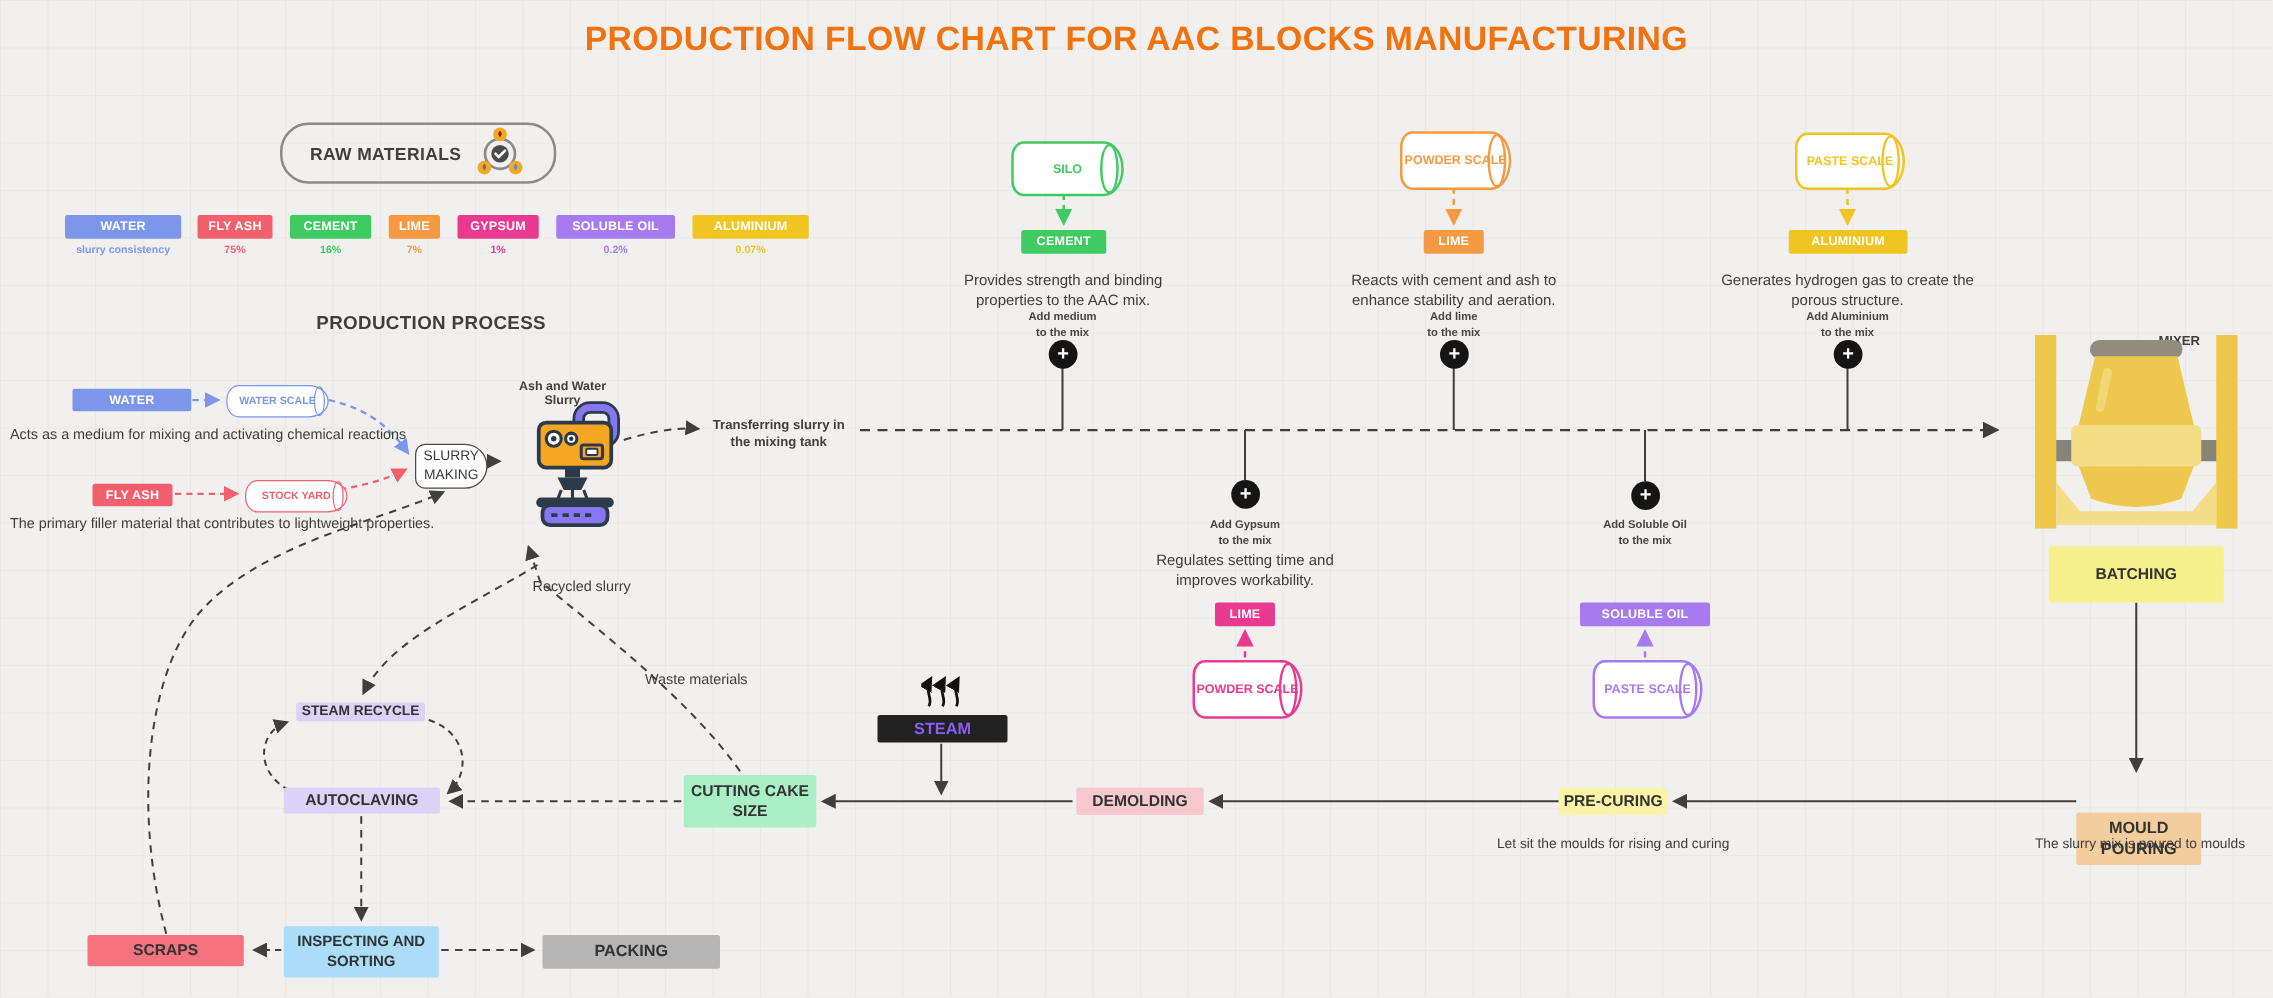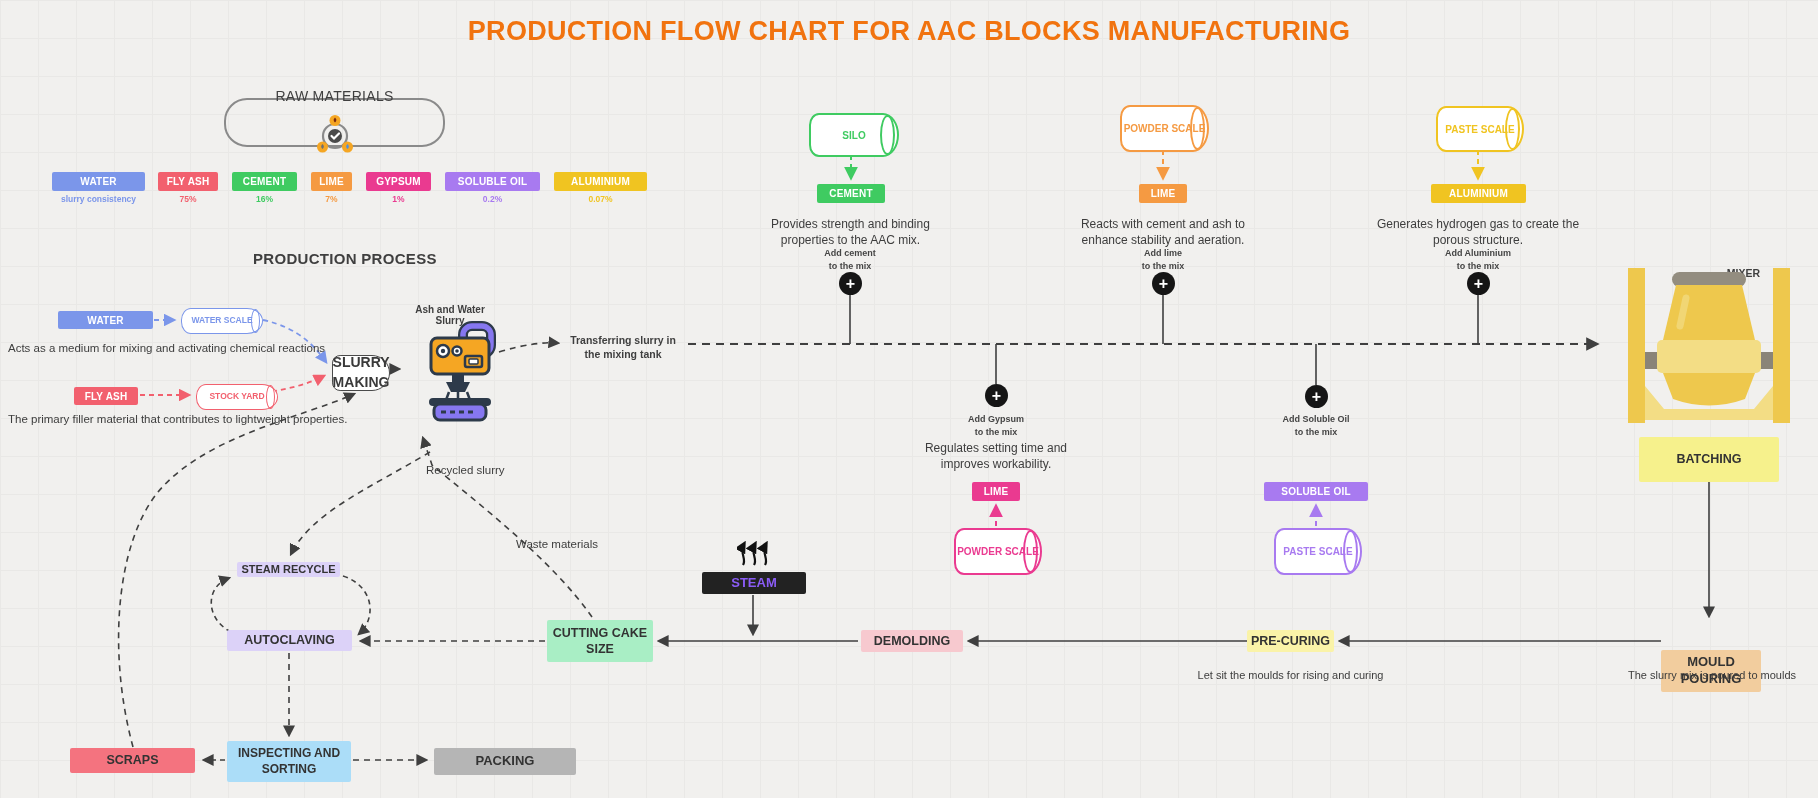--- a/index.html
+++ b/index.html
@@ -15,22 +15,22 @@
   .cyl::after{content:"";position:absolute;right:2px;top:0;bottom:0;width:11px;border:2px solid var(--c);border-radius:50%;}
   .cyl.sm{border-width:1.5px;font-size:8.5px;}
   .cyl.sm::after{border-width:1.5px;width:7px;}
   .pbox{position:absolute;z-index:2;display:flex;align-items:center;justify-content:center;text-align:center;font-weight:bold;color:#333;border-radius:2px;line-height:1.3;}
   .desc{position:absolute;z-index:2;font-size:11.5px;color:#3d3d3d;line-height:1.35;}
   .desc.center{text-align:center;font-size:12px;}
   .addlbl{position:absolute;z-index:2;font-size:9px;font-weight:bold;color:#454545;text-align:center;line-height:1.4;}
   .plus{position:absolute;z-index:3;width:23px;height:23px;border-radius:50%;background:#151515;color:#fff;display:flex;align-items:center;justify-content:center;font-size:16px;font-weight:bold;line-height:1;}
   .heading{position:absolute;z-index:2;font-size:15px;font-weight:bold;color:#3f3f3f;letter-spacing:.3px;}
   .freelabel{position:absolute;z-index:2;font-weight:bold;color:#3f3f3f;}
-  .rawbox{position:absolute;z-index:2;display:flex;align-items:center;justify-content:center;gap:10px;border:2px solid #8a8a8a;border-radius:23px;font-weight:normal;color:#3f3f3f;font-size:14px;letter-spacing:.3px;flex-direction:column;}
-  .slurry-node{position:absolute;z-index:2;background:#fff;border:1.5px solid #4a4a4a;border-radius:9px 20px 20px 9px;display:flex;align-items:center;justify-content:center;text-align:center;font-size:14px;font-weight:bold;color:#3a3a3a;line-height:1.4;}
+  .rawbox{position:absolute;z-index:2;display:flex;align-items:center;justify-content:center;gap:10px;border:2px solid #8a8a8a;border-radius:23px;font-weight:bold;color:#3f3f3f;font-size:14px;letter-spacing:.3px;}
+  .slurry-node{position:absolute;z-index:2;background:#fff;border:1.5px solid #4a4a4a;border-radius:9px 20px 20px 9px;display:flex;align-items:center;justify-content:center;text-align:center;font-size:11px;font-weight:normal;color:#3a3a3a;line-height:1.4;}
 </style>
 </head>
 <body>
 
 <div id="canvas">
 
   <svg id="wires" width="1818" height="798" viewBox="0 0 1818 798">
     <defs>
       <marker id="aDark" viewBox="0 0 10 10" refX="8" refY="5" markerWidth="7.5" markerHeight="7.5" orient="auto">
           <path d="M0,0L10,5L0,10z" fill="#3f3f3f"></path>
@@ -169,21 +169,21 @@
   </div>
 
   <div class="desc" style="left:426px;top:463px;width:110px;">Recycled slurry</div>
   <div class="desc" style="left:516px;top:537px;width:110px;">Waste materials</div>
   <div class="freelabel" style="left:565px;top:333px;width:116px;font-size:10.5px;text-align:center;line-height:1.35;">Transferring slurry in the mixing tank</div>
 
   <div class="cyl" style="--c:#3fcb61;left:809px;top:113px;width:86px;height:40px;">SILO</div>
   <div class="chip" style="left:817px;top:184px;width:68px;height:19px;background:#3fcb61;">CEMENT</div>
   <div class="desc center" style="left:758px;top:216px;width:185px;">Provides strength and binding properties to the AAC mix.</div>
   <div class="addlbl" style="left:800px;top:247px;width:100px;">
-    <div>Add cement</div>
+    <div>Add medium</div>
       <div>to the mix</div>
   </div>
   <div class="plus" style="left:839px;top:272px;">+</div>
 
   <div class="cyl" style="--c:#f59a42;left:1120px;top:105px;width:85px;height:43px;">POWDER SCALE</div>
   <div class="chip" style="left:1139px;top:184px;width:48px;height:19px;background:#f59a42;">LIME</div>
   <div class="desc center" style="left:1065px;top:216px;width:196px;">Reacts with cement and ash to enhance stability and aeration.</div>
   <div class="addlbl" style="left:1113px;top:247px;width:100px;">
     <div>Add lime</div>
       <div>to the mix</div>

